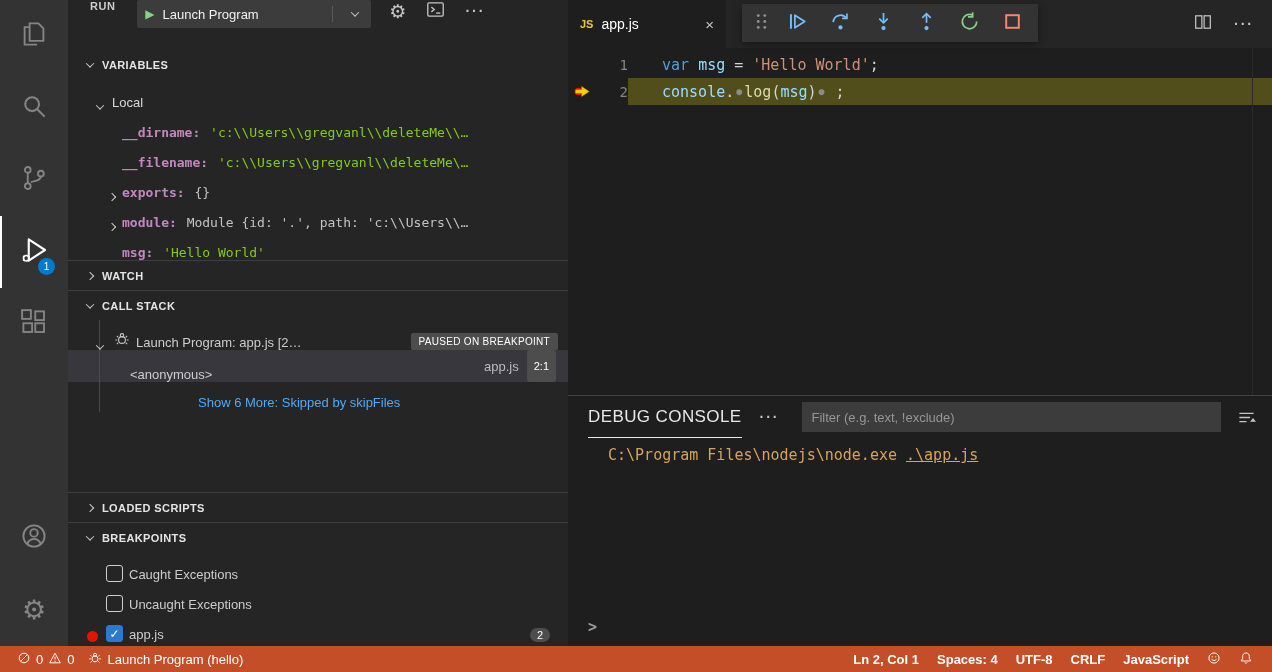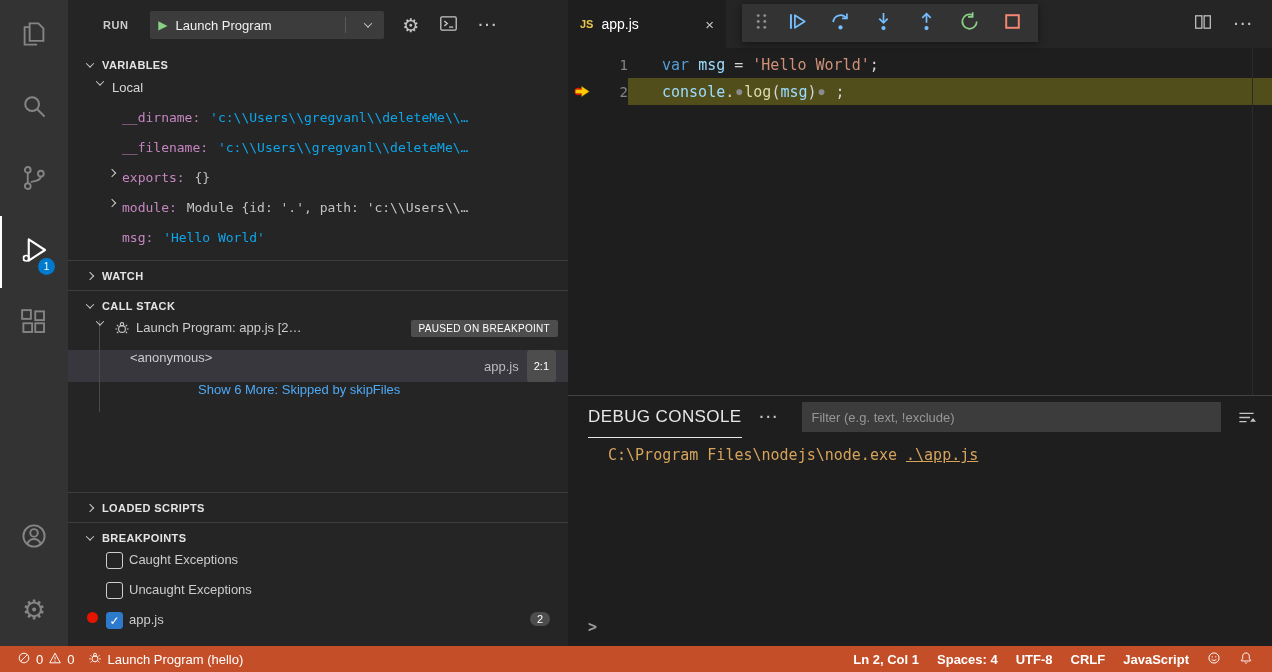--- a/index.html
+++ b/index.html
@@ -13,43 +13,43 @@
   .activitybar { width:68px; background:#333333; display:flex; flex-direction:column; }
   .ab-item { height:72px; display:flex; align-items:center; justify-content:center; position:relative; color:#858585; cursor:pointer; }
   .ab-item.active { color:#FFFFFF; border-left:2px solid #FFFFFF; }
   .ab-item svg { width:30px; height:30px; }
   .ab-glyph { font-size:27px; line-height:1; }
   .ab-badge { position:absolute; right:13px; bottom:13px; background:#007ACC; color:#fff; border-radius:50%; min-width:17px; height:17px; font-size:10px; display:flex; align-items:center; justify-content:center; }
   .ab-spacer { flex:1; }
 
   
   .sidebar { width:500px; background:#252526; display:flex; flex-direction:column; font-size:13px; overflow:hidden; }
-  .runbar { height:50px; display:flex; align-items:center; padding:0 12px 0 22px;margin-left:13px; }
+  .runbar { height:50px; display:flex; align-items:flex-start; padding:0 12px 0 22px; }
   .run-title { font-size:11px; font-weight:700; letter-spacing:.5px; color:#CCCCCC; margin-right:22px; }
   .run-dropdown { width:234px; height:28px; background:#3C3C3C; border-radius:2px; display:flex; align-items:center; padding:0 8px; gap:8px; color:#F0F0F0; cursor:pointer; }
   .run-dropdown .play { color:#89D185; font-size:12px; }
   .run-dropdown .label { flex:1; font-size:13px; white-space:nowrap; }
   .dd-sep { border-left:1px solid #5a5a5a; height:16px; margin-right:6px; }
   .runbar-icons { display:flex; align-items:center; gap:20px; margin-left:18px; color:#C5C5C5; }
   .runbar-icons .glyph-gear { font-size:19px; line-height:1; cursor:pointer; }
   .runbar-icons svg { width:19px; height:19px; cursor:pointer; }
   .more-dots { font-weight:700; letter-spacing:2px; font-size:14px; cursor:pointer; }
 
   .chev { display:inline-block; width:6px; height:6px; border-right:1.4px solid currentColor; border-bottom:1.4px solid currentColor; }
   .chev.down { transform:rotate(45deg) translate(-1px,-1px); }
   .chev.right { transform:rotate(-45deg); }
   .twisty { width:16px; display:inline-flex; justify-content:center; color:#CCCCCC; cursor:pointer; flex:0 0 16px; }
 
   .sec { height:30px; display:flex; align-items:center; gap:4px; padding-left:14px; font-size:11px; font-weight:700; letter-spacing:.4px; color:#E4E4E4; cursor:pointer; }
   .sec.bordered { border-top:1px solid #3D3D3D; }
-  .row { height:30px; display:flex; align-items:flex-start; cursor:pointer; }
+  .row { height:30px; display:flex; align-items:flex-end; cursor:pointer; }
   .scope-row { padding-left:24px; gap:4px; color:#D8D8D8; }
   .var-row { padding-left:36px; gap:2px; font-size:13px; }
-  .var-name { color:#C586C0; white-space:pre; }
-  .v-str { color:#0ea5e9; white-space:pre; }
+  .var-name { color:#C586C0; white-space:pre;font-weight:bold; }
+  .v-str { color:#84cc16; white-space:pre; }
   .v-obj { color:#C3C3C3; white-space:pre; }
 
   .cs-body { position:relative; }
   .cs-body::before { content:""; position:absolute; left:31px; top:0; height:92px; width:1px; background:#4B4B4B; }
   .cs-session { padding-left:24px; gap:6px; }
   .cs-session .bug-icon svg { width:16px; height:16px; }
   .pill { background:#4D4D4D; color:#FFFFFF; font-size:10px; padding:3px 8px; border-radius:2px; white-space:nowrap; }
   .pill.caps { letter-spacing:.3px; }
   .cs-session .pill { margin-left:auto; margin-right:10px; }
   .cs-frame { height:32px; background:#37373D; padding-left:62px; }

